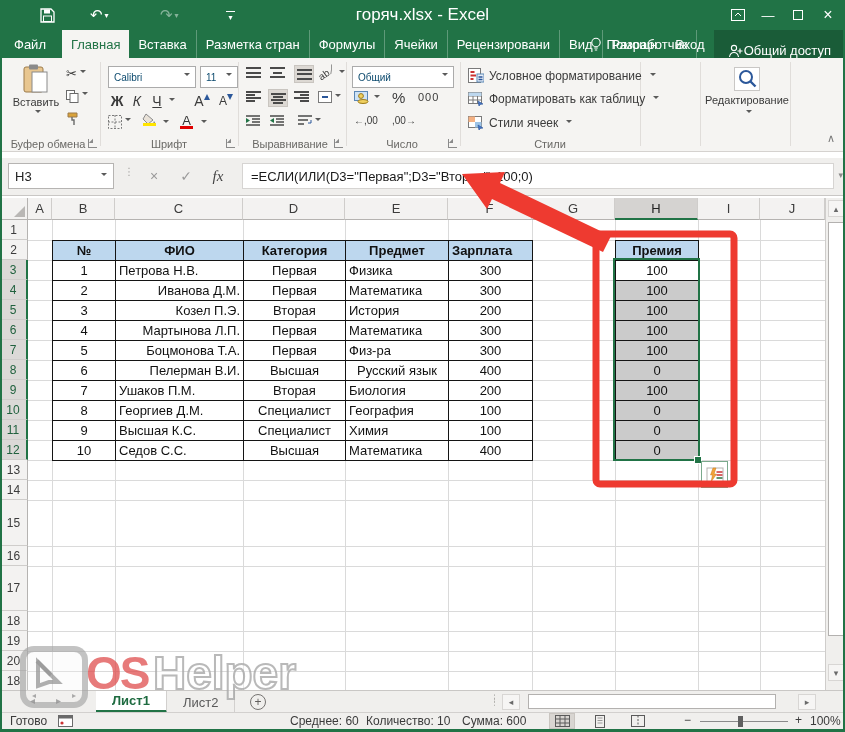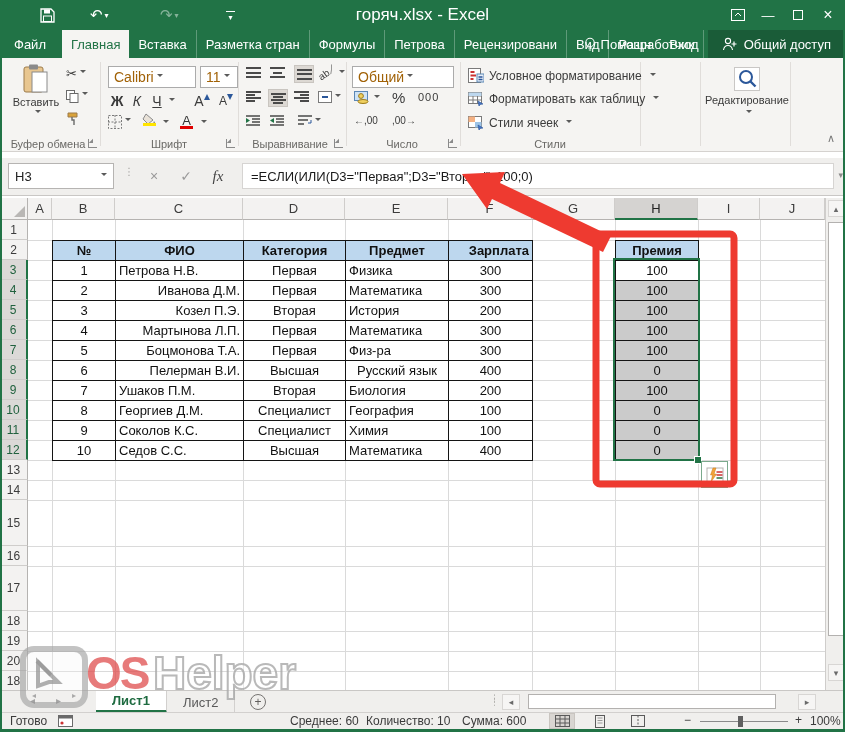--- a/index.html
+++ b/index.html
@@ -18,30 +18,30 @@
   .winbtn { width:30px; height:30px; display:flex; align-items:center; justify-content:center; color:#fff; font-size:13px; }
   .maxglyph { width:10px; height:10px; border:1px solid #fff; display:block; }
 
   
   .tabrow { position:absolute; left:0; top:30px; width:845px; height:28px; background:#217346; display:flex; align-items:stretch; }
   .rtab { color:#fff; font-size:13px; padding:0 9px; display:flex; align-items:center; border-right:1px solid rgba(255,255,255,.28); white-space:nowrap; }
   .rtab.file { border-right:none; margin-right:2px; padding:0 14px; }
   .rtab.active { background:#f5f4f2; color:#217346; border-right:none; }
   .tabrow-right { position:absolute; right:0; top:30px; height:28px; display:flex; align-items:stretch; color:#fff; font-size:13px; }
   .trr-item { display:flex; align-items:center; padding:0 9px; gap:5px; white-space:nowrap; }
-  .share-btn { background:#1a5c38; padding:0 14px; display:flex; align-items:center; gap:6px; }
+  .share-btn { background:#1a5c38; padding:0 14px; display:flex; align-items:flex-end; }
 
   
   .ribbon { position:absolute; left:0; top:58px; width:845px; height:94px; background:#f5f4f2; border-bottom:1px solid #d5d2cf; font-size:12px; color:#3b3b3b; }
   .gsep { position:absolute; top:4px; height:84px; width:1px; background:#e0ddda; }
   .glabel { position:absolute; bottom:1px; font-size:11px; color:#696865; text-align:center; }
   .launcher { position:absolute; bottom:3px; width:9px; height:9px; border-left:1px solid #8a8a8a; border-bottom:1px solid #8a8a8a; }
   .launcher::after { content:""; position:absolute; right:1px; top:1px; width:0; height:0; border:3px solid transparent; border-left-color:#8a8a8a; transform:rotate(45deg); }
   .dd::after { content:""; display:inline-block; width:0; height:0; border:3.5px solid transparent; border-top-color:#5a5a5a; margin-left:3px; vertical-align:2px; }
-  .combo { position:absolute; background:#fff; border:1px solid #ababab; display:flex; align-items:center; padding:0 5px; font-size:14px; color:#a16207; }
+  .combo { position:absolute; background:#fff; border:1px solid #ababab; display:flex; align-items:center; padding:0 5px; font-size:10px; color:#0c4a6e; justify-content:space-between; }
   .ribtn { position:absolute; display:flex; align-items:center; justify-content:center; color:#3b3b3b; }
   .pressed { background:#dcd8d3; border:1px solid #c9c5c0; }
   .bars { display:inline-flex; flex-direction:column; justify-content:space-between; width:15px; height:11px; }
   .bars i { display:block; height:2px; background:#4a4a4a; }
   .bars.al i:nth-child(even){ width:62%; align-self:flex-start; }
   .bars.ac i:nth-child(even){ width:62%; align-self:center; }
   .bars.ar i:nth-child(even){ width:62%; align-self:flex-end; }
   .paste { position:absolute; left:10px; top:6px; width:52px; height:74px; display:flex; flex-direction:column; align-items:center; justify-content:flex-start; gap:2px; }
   .paste span { font-size:11px; color:#3b3b3b; }
   .bigbtn { position:absolute; display:flex; flex-direction:column; align-items:center; gap:2px; font-size:11px; color:#3b3b3b; }
@@ -160,21 +160,21 @@
         </div>
     </div>
   </div>
 
   <div class="tabrow">
       <div class="rtab file">Файл</div>
       <div class="rtab active">Главная</div>
       <div class="rtab">Вставка</div>
       <div class="rtab">Разметка стран</div>
       <div class="rtab">Формулы</div>
-      <div class="rtab">Петрова</div>
+      <div class="rtab">Ячейки</div>
       <div class="rtab">Рецензировани</div>
       <div class="rtab">Вид</div>
       <div class="rtab">Разработчик</div>
     </div>
   <div class="tabrow-right">
     <div class="trr-item">
       <svg width="12" height="15" viewBox="0 0 12 15">
           <circle cx="6" cy="5.5" r="4.2" fill="none" stroke="#fff" stroke-width="1.1"></circle>
           <path d="M4.2 11h3.6M4.8 13h2.4" stroke="#fff" stroke-width="1.1"></path>
         </svg>
@@ -516,21 +516,21 @@
         <div class="rowh" style="top: 413px; height: 20px;">18</div>
         <div class="rowh" style="top: 433px; height: 20px;">19</div>
         <div class="rowh" style="top: 453px; height: 20px;">20</div>
         <div class="rowh" style="top: 473px; height: 20px;">18</div>
       </div>
     <div>
         <div class="cell th" style="left: 52px; top: 42px; width: 64px; height: 21px; text-align: center;">№</div>
         <div class="cell th" style="left: 115px; top: 42px; width: 129px; height: 21px; text-align: center;">ФИО</div>
         <div class="cell th" style="left: 243px; top: 42px; width: 103px; height: 21px; text-align: center;">Категория</div>
         <div class="cell th" style="left: 345px; top: 42px; width: 104px; height: 21px; text-align: center;">Предмет</div>
-        <div class="cell th" style="left: 448px; top: 42px; width: 85px; height: 21px; text-align: right;">Зарплата</div>
+        <div class="cell th" style="left: 448px; top: 42px; width: 85px; height: 21px; text-align: left;">Зарплата</div>
         <div class="cell th" style="left: 615px; top: 42px; width: 84px; height: 21px; text-align: center;">Премия</div>
         <div class="cell" style="left: 52px; top: 62px; width: 64px; height: 21px; text-align: center;">1</div>
         <div class="cell" style="left: 115px; top: 62px; width: 129px; height: 21px; text-align: left;">Петрова Н.В.</div>
         <div class="cell" style="left: 243px; top: 62px; width: 103px; height: 21px; text-align: center;">Первая</div>
         <div class="cell" style="left: 345px; top: 62px; width: 104px; height: 21px; text-align: left;">Физика</div>
         <div class="cell" style="left: 448px; top: 62px; width: 85px; height: 21px; text-align: center;">300</div>
         <div class="cell act" style="left: 615px; top: 62px; width: 84px; height: 21px; text-align: center;">100</div>
         <div class="cell" style="left: 52px; top: 82px; width: 64px; height: 21px; text-align: center;">2</div>
         <div class="cell" style="left: 115px; top: 82px; width: 129px; height: 21px; text-align: right;">Иванова Д.М.</div>
         <div class="cell" style="left: 243px; top: 82px; width: 103px; height: 21px; text-align: center;">Первая</div>
@@ -567,21 +567,21 @@
         <div class="cell" style="left: 345px; top: 182px; width: 104px; height: 21px; text-align: left;">Биология</div>
         <div class="cell" style="left: 448px; top: 182px; width: 85px; height: 21px; text-align: center;">200</div>
         <div class="cell sel" style="left: 615px; top: 182px; width: 84px; height: 21px; text-align: center;">100</div>
         <div class="cell" style="left: 52px; top: 202px; width: 64px; height: 21px; text-align: center;">8</div>
         <div class="cell" style="left: 115px; top: 202px; width: 129px; height: 21px; text-align: left;">Георгиев Д.М.</div>
         <div class="cell" style="left: 243px; top: 202px; width: 103px; height: 21px; text-align: center;">Специалист</div>
         <div class="cell" style="left: 345px; top: 202px; width: 104px; height: 21px; text-align: left;">География</div>
         <div class="cell" style="left: 448px; top: 202px; width: 85px; height: 21px; text-align: center;">100</div>
         <div class="cell sel" style="left: 615px; top: 202px; width: 84px; height: 21px; text-align: center;">0</div>
         <div class="cell" style="left: 52px; top: 222px; width: 64px; height: 21px; text-align: center;">9</div>
-        <div class="cell" style="left: 115px; top: 222px; width: 129px; height: 21px; text-align: left;">Соколов К.С.</div>
+        <div class="cell" style="left: 115px; top: 222px; width: 129px; height: 21px; text-align: left;">Высшая К.С.</div>
         <div class="cell" style="left: 243px; top: 222px; width: 103px; height: 21px; text-align: center;">Специалист</div>
         <div class="cell" style="left: 345px; top: 222px; width: 104px; height: 21px; text-align: left;">Химия</div>
         <div class="cell" style="left: 448px; top: 222px; width: 85px; height: 21px; text-align: center;">100</div>
         <div class="cell sel" style="left: 615px; top: 222px; width: 84px; height: 21px; text-align: center;">0</div>
         <div class="cell" style="left: 52px; top: 242px; width: 64px; height: 21px; text-align: center;">10</div>
         <div class="cell" style="left: 115px; top: 242px; width: 129px; height: 21px; text-align: left;">Седов С.С.</div>
         <div class="cell" style="left: 243px; top: 242px; width: 103px; height: 21px; text-align: center;">Высшая</div>
         <div class="cell" style="left: 345px; top: 242px; width: 104px; height: 21px; text-align: left;">Математика</div>
         <div class="cell" style="left: 448px; top: 242px; width: 85px; height: 21px; text-align: center;">400</div>
         <div class="cell sel" style="left: 615px; top: 242px; width: 84px; height: 21px; text-align: center;">0</div>

